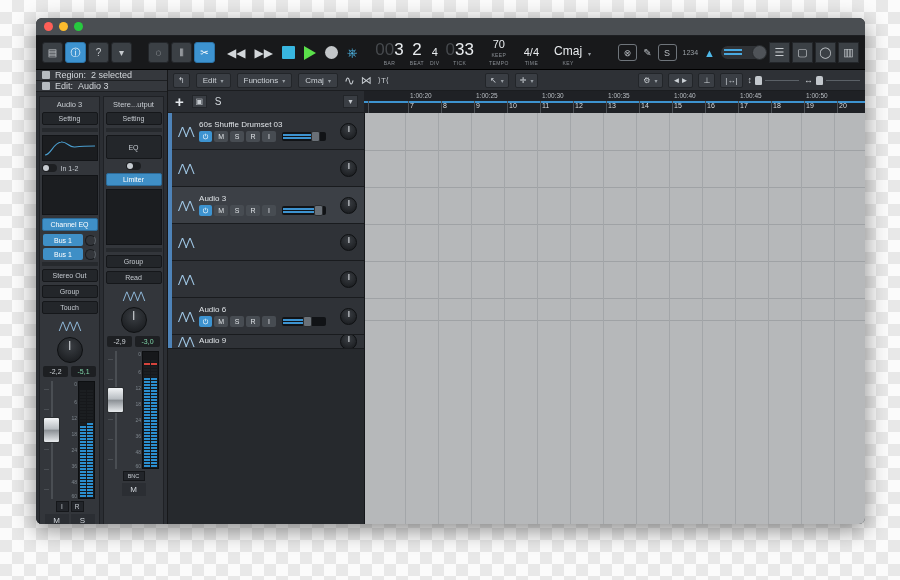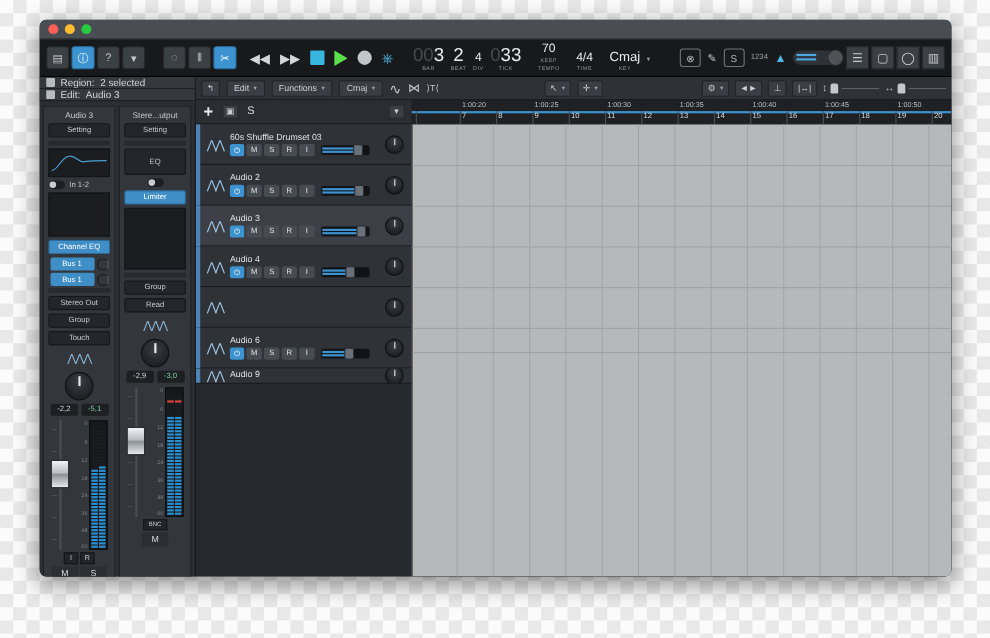--- a/index.html
+++ b/index.html
@@ -77,21 +77,21 @@
   .slider-pill{
     width:42px;height:13px;border-radius:7px;background:#2f3236;position:relative;
   }
   .slider-pill i{position:absolute;left:3px;top:3px;width:18px;height:2px;background:#49a9e0;box-shadow:0 4px 0 #49a9e0;}
   .slider-pill b{position:absolute;right:-4px;top:-1px;width:15px;height:15px;border-radius:50%;background:#4f5358;border:1px solid #2a2d30;}
   .rgroup{display:flex;gap:2px;}
   .rbtn{width:21px;height:21px;background:#3b4045;border:1px solid #23262a;display:flex;align-items:center;justify-content:center;color:#c6cace;font-size:11px;}
   
   .body{display:flex;height:454px;}
   
-  .inspector{width:142px;background:#2b2e33;border-right:1px solid #17181a;display:flex;flex-direction:column;}
+  .inspector{width:132px;background:#2b2e33;border-right:1px solid #17181a;display:flex;flex-direction:column;}
   .inspbar{
     height:21px;background:#35383d;border-bottom:1px solid #1d1f22;
     display:flex;align-items:center;padding-left:6px;gap:5px;font-size:9px;color:#d2d6da;
   }
   .gridicon{width:8px;height:8px;background:#b6bbc0;border-radius:1px;}
   .strips{display:flex;flex:1;padding:4px 3px 0 3px;gap:3px;}
   .strip{flex:1;background:#33363b;border:1px solid #1f2125;display:flex;flex-direction:column;align-items:center;padding-top:3px;}
   .sname{font-size:7.5px;color:#c7ccd1;margin-bottom:3px;}
   .sbtn{
     width:56px;height:13px;background:#23262a;border:1px solid #15171a;border-radius:2px;
@@ -721,34 +721,20 @@
                     <i class="vfill" style="width:30px"></i>
                     <b class="vknob" style="left:29px"></b>
                   </span>
               </div>
             </div>
             <div class="tknob"></div>
           </div>
           <div class="thead">
             <div class="tnum"></div>
             <span class="twave">⋀⋀</span>
-            <div class="tbody">
-              <div class="tname">Audio 2</div>
-              <div class="trow2">
-                <span class="pw">⏻</span>
-                <span class="mb">M</span>
-                <span class="mb">S</span>
-                <span class="mb">R</span>
-                <span class="mb">I</span>
-                <span class="vslider">
-                    <i class="vfill" style="width:31px"></i>
-                    <b class="vknob" style="left:30px"></b>
-                  </span>
-              </div>
-            </div>
             <div class="tknob"></div>
           </div>
           <div class="thead sel">
             <div class="tnum"></div>
             <span class="twave">⋀⋀</span>
             <div class="tbody">
               <div class="tname">Audio 3</div>
               <div class="trow2">
                 <span class="pw">⏻</span>
                 <span class="mb">M</span>
@@ -759,34 +745,20 @@
                     <i class="vfill" style="width:33px"></i>
                     <b class="vknob" style="left:32px"></b>
                   </span>
               </div>
             </div>
             <div class="tknob"></div>
           </div>
           <div class="thead">
             <div class="tnum"></div>
             <span class="twave">⋀⋀</span>
-            <div class="tbody">
-              <div class="tname">Audio 4</div>
-              <div class="trow2">
-                <span class="pw">⏻</span>
-                <span class="mb">M</span>
-                <span class="mb">S</span>
-                <span class="mb">R</span>
-                <span class="mb">I</span>
-                <span class="vslider">
-                    <i class="vfill" style="width:23px"></i>
-                    <b class="vknob" style="left:22px"></b>
-                  </span>
-              </div>
-            </div>
             <div class="tknob"></div>
           </div>
           <div class="thead">
             <div class="tnum"></div>
             <span class="twave">⋀⋀</span>
             <div class="tknob"></div>
           </div>
           <div class="thead">
             <div class="tnum"></div>
             <span class="twave">⋀⋀</span>

